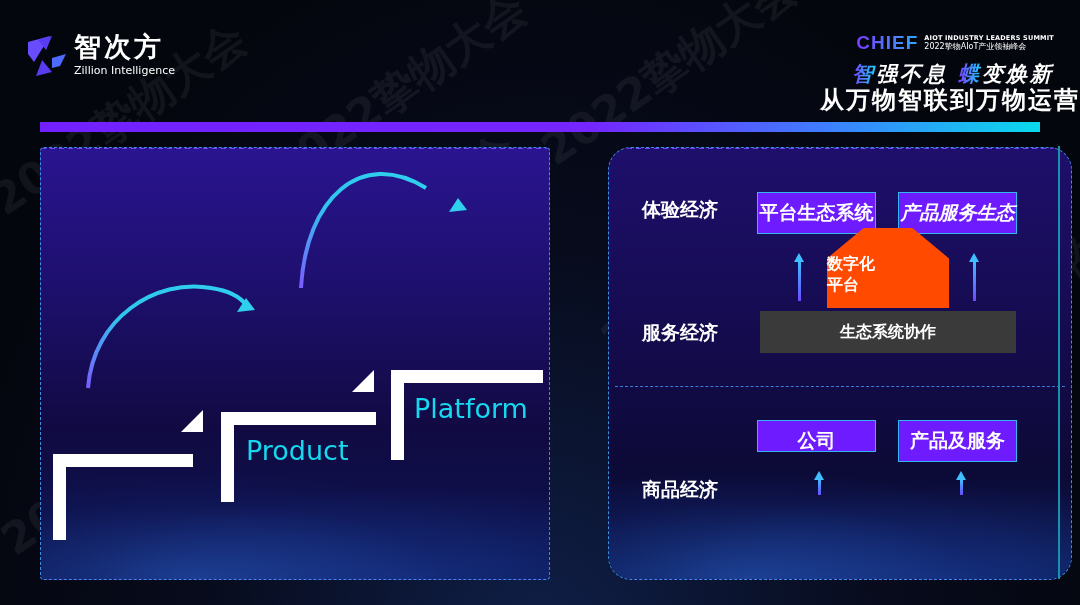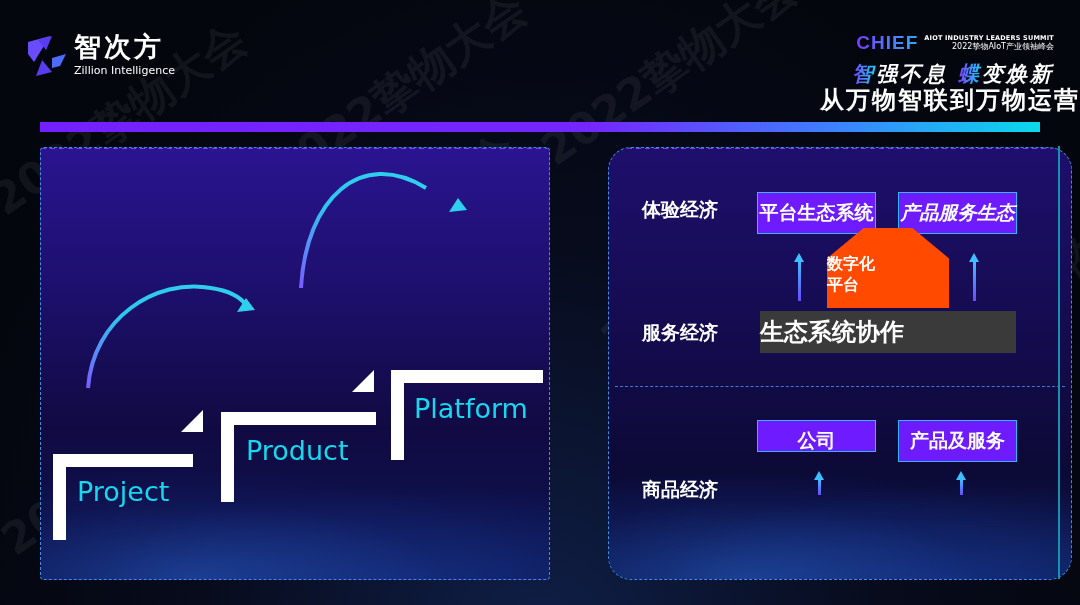--- a/index.html
+++ b/index.html
@@ -18,21 +18,21 @@
   .logo-mark { width: 46px; height: 46px; position: relative; }
   .logo-text { margin-left: 6px; }
   .logo-cn { font-size: 27px; font-weight: bold; letter-spacing: 3px; line-height: 30px; color: #fff; }
   .logo-en { font-size: 11px; color: #fff; line-height: 14px; margin-top: 2px; }
 
   
   .chief { position: absolute; right: 26px; top: 32px; width: 230px; }
   .chief-row { display: flex; align-items: center; justify-content: flex-end; }
   .chief-word { font-family: "Liberation Sans", sans-serif; font-size: 19px; letter-spacing: 1px;
     background: linear-gradient(90deg, #7a3cff, #2fa8ff); -webkit-background-clip: text; background-clip: text; color: transparent; font-weight: bold; }
-  .chief-sub { margin-left: 6px; text-align: right; }
+  .chief-sub { margin-left: 6px; }
   .chief-sub1 { font-size: 6.5px; font-weight: bold; letter-spacing: 0.2px; line-height: 8px; }
   .chief-sub2 { font-size: 8px; line-height: 10px; }
   .slogan { margin-top: 6px; display: flex; justify-content: flex-end; font-size: 21px; font-weight: bold; font-style: italic; letter-spacing: 3px; }
   .slogan .hl { background: linear-gradient(90deg, #7a3cff, #18d2ff); -webkit-background-clip: text; background-clip: text; color: transparent; }
   .slogan .sp { width: 10px; }
 
   .page-title { position: absolute; left: 0; width: 1080px; top: 84px; text-align: right;
     font-size: 24px; font-weight: bold; letter-spacing: 2px; }
   .title-bar { position: absolute; left: 40px; top: 122px; width: 1000px; height: 10px;
     background: linear-gradient(90deg, #7220ff 0%, #7526ff 55%, #3f7cff 78%, #0ad9ec 100%); }
@@ -56,21 +56,21 @@
 
   
   .step { position: absolute; background: transparent; border-top: 13px solid #fff; border-left: 13px solid #fff; }
   .tri { position: absolute; width: 0; height: 0; border-style: solid; }
   .step-label { position: absolute; font-family: "DejaVu Sans", sans-serif; font-size: 27px; color: #16d8ee; }
 
   
   .row-label { position: absolute; font-size: 19px; font-weight: bold; color: #fff; }
   .pbox { position: absolute; background: #6e1cff; border: 1.5px solid #34b6f0; color: #fff;
     font-size: 19px; font-weight: bold; text-align: center; }
-  .gbox { position: absolute; background: #3a3a3a; color: #fff; font-size: 24px; font-weight: bold; }
+  .gbox { position: absolute; background: #3a3a3a; color: #fff; font-size: 16px; font-weight: bold; text-align: center; }
   .hexa { position: absolute; left: 218px; top: 80px; width: 122px; height: 80px; background: #ff4a00;
     clip-path: polygon(30% 0, 70% 0, 100% 38%, 100% 100%, 0 100%, 0 38%); }
   .hexa-label { position: absolute; left: 218px; top: 105px; width: 122px; 
     font-size: 16px; font-weight: bold; line-height: 21px; color: #fff; }
   .arrow { position: absolute; width: 3px; background: linear-gradient(180deg, #3fbfff, #6a4cff); }
   .arrow::before { content: ""; position: absolute; left: -4px; top: -8px; border-left: 5.5px solid transparent;
     border-right: 5.5px solid transparent; border-bottom: 9px solid #3fbfff; }
   .divider { position: absolute; left: 6px; right: 6px; top: 238px; height: 0; border-top: 1.5px dashed #3b7bdc; }
 </style>
 </head>
@@ -139,21 +139,20 @@
       <path d="M260,290 C265,200 320,150 385,190" fill="none" stroke="url(#arcg)" stroke-width="4" transform="translate(0,-150)"></path>
       <polygon points="426,62 408,64 417,50" fill="#2fd0ee"></polygon>
     </svg>
 
     <div class="step" style="left:12px;top:306px;width:140px;height:86px;"></div>
     <div class="tri" style="left:140px;top:262px;border-width:0 0 22px 22px;border-color:transparent transparent #fff transparent;"></div>
     <div class="step" style="left:180px;top:264px;width:155px;height:90px;"></div>
     <div class="tri" style="left:311px;top:222px;border-width:0 0 22px 22px;border-color:transparent transparent #fff transparent;"></div>
     <div class="step" style="left:350px;top:222px;width:152px;height:90px;"></div>
 
-    <div class="step-label" style="left:36px;top:328px;">Project</div>
     <div class="step-label" style="left:205px;top:287px;">Product</div>
     <div class="step-label" style="left:373px;top:245px;">Platform</div>
   </div>
 
   <div class="panel panel-right">
     <div class="panel-top-edge"></div>
     <div class="mountain"></div>
 
     <div class="row-label" style="left:33px;top:49px;">体验经济</div>
     <div class="row-label" style="left:33px;top:172px;">服务经济</div>

